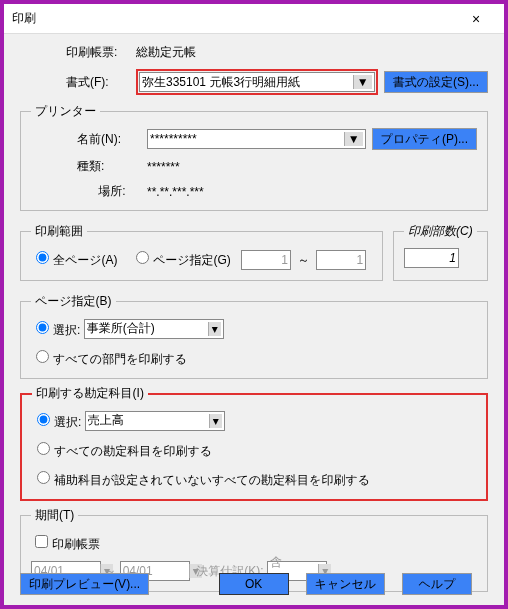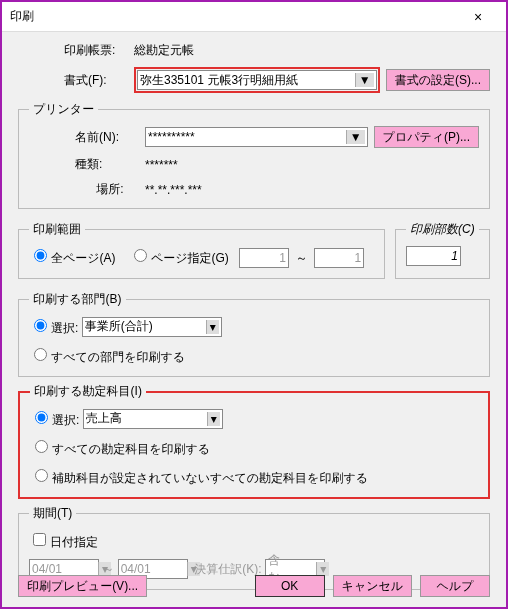--- a/index.html
+++ b/index.html
@@ -1,31 +1,31 @@
 <!DOCTYPE html>
 <html><head>
 <meta charset="utf-8">
 <style>
 * { box-sizing: border-box; font-family: "MS UI Gothic", "Meiryo", sans-serif; font-size: 12px; }
 body { margin: 0; background: #fff; }
-.window { width: 508px; height: 609px; border: 2px solid #a21caf; background: #f0f0f0; position: relative; }
+.window { width: 508px; height: 609px; border: 4px solid #a21caf; background: #f0f0f0; position: relative; }
 .titlebar { height: 30px; background: #fff; display: flex; align-items: center; padding: 0 8px; border-bottom: 1px solid #ddd; }
 .titlebar .title { flex: 1; }
 .titlebar .close { width: 40px; text-align: center; font-size: 14px; cursor: pointer; }
 .body { padding: 10px 16px; }
 .row { display: flex; align-items: center; margin-bottom: 8px; }
 .row .lbl { width: 70px; margin-left: 46px; }
 .hl-red { border: 2px solid #e03030; padding: 1px; }
-.btn { background: #f9a8d4; border: 1px solid #999; height: 22px; padding: 0 8px; cursor: pointer; display: inline-flex; align-items: center; }
+.btn { background: #3b82f6; border: 1px solid #999; height: 22px; padding: 0 8px; cursor: pointer; display: inline-flex; align-items: center; }
 fieldset { border: 1px solid #bbb; margin: 6px 0; padding: 8px 10px 10px 10px; }
 legend { padding: 0 4px; }
 .hl-red-fs { border: 2px solid #e03030; }
 .topcols { display:flex; gap:10px; }
 .spin { width:50px; text-align:right; background:#fff; border:1px solid #888; height:20px; padding:0 2px; display:inline-flex; align-items:center; justify-content:flex-end; }
-.footer { position:absolute; bottom:10px; left:16px; right:16px; display:flex; gap:8px; align-items:center; }
+.footer { position:absolute; bottom:10px; left:16px; right:32px; display:flex; gap:17px; align-items:center; }
 .footer .spacer { flex:1; }
 .footer .btn { min-width:70px; justify-content:center; }
 .disabled { color:#999; }
 input[type=radio], input[type=checkbox] { margin-right:4px; }
 .sel { background:#fff; border:1px solid #888; height:20px; display:inline-flex; align-items:center; padding:0 2px;gap:36px; }
 .sel .arrow { margin-left:auto; padding:0 3px; background:#ddd; border-left:1px solid #aaa; }
 </style>
 </head>
 <body>
 <div class="window">
@@ -86,21 +86,21 @@
         &nbsp;<span>～</span>&nbsp;
         <span class="spin disabled">1</span>
       </fieldset>
       <fieldset style="width:95px;font-style:italic;">
         <legend>印刷部数(C)</legend>
         <span class="spin" style="width:55px;">1</span>
       </fieldset>
     </div>
 
     <fieldset>
-      <legend>印刷する部門(B)</legend>
+      <legend>ページ指定(B)</legend>
       <div class="row">
         <label><input type="radio" name="dep" checked="" style=""><span>選択:</span></label>
         &nbsp;
         <span class="sel" style="width:140px;">
           <span>事業所(合計)</span>
           <span class="arrow">▾</span>
         </span>
       </div>
       <label><input type="radio" name="dep" style=""><span>すべての部門を印刷する</span></label>
     </fieldset>
@@ -117,21 +117,21 @@
       </div>
       <div class="row">
         <label><input type="radio" name="acc" style=""><span>すべての勘定科目を印刷する</span></label>
       </div>
       <label><input type="radio" name="acc" style=""><span>補助科目が設定されていないすべての勘定科目を印刷する</span></label>
     </fieldset>
 
     <fieldset>
       <legend>期間(T)</legend>
       <div class="row">
-        <label><input type="checkbox" style=""><span>日付指定</span></label>
+        <label><input type="checkbox" style=""><span>印刷帳票</span></label>
       </div>
       <div class="row disabled" style="margin-bottom:0;">
         <span class="sel" style="width:70px;">
             <span>04/01</span>
             <span class="arrow">▾</span>
           </span>
         &nbsp;<span>～</span>&nbsp;
         <span class="sel" style="width:70px;">
             <span>04/01</span>
             <span class="arrow">▾</span>

